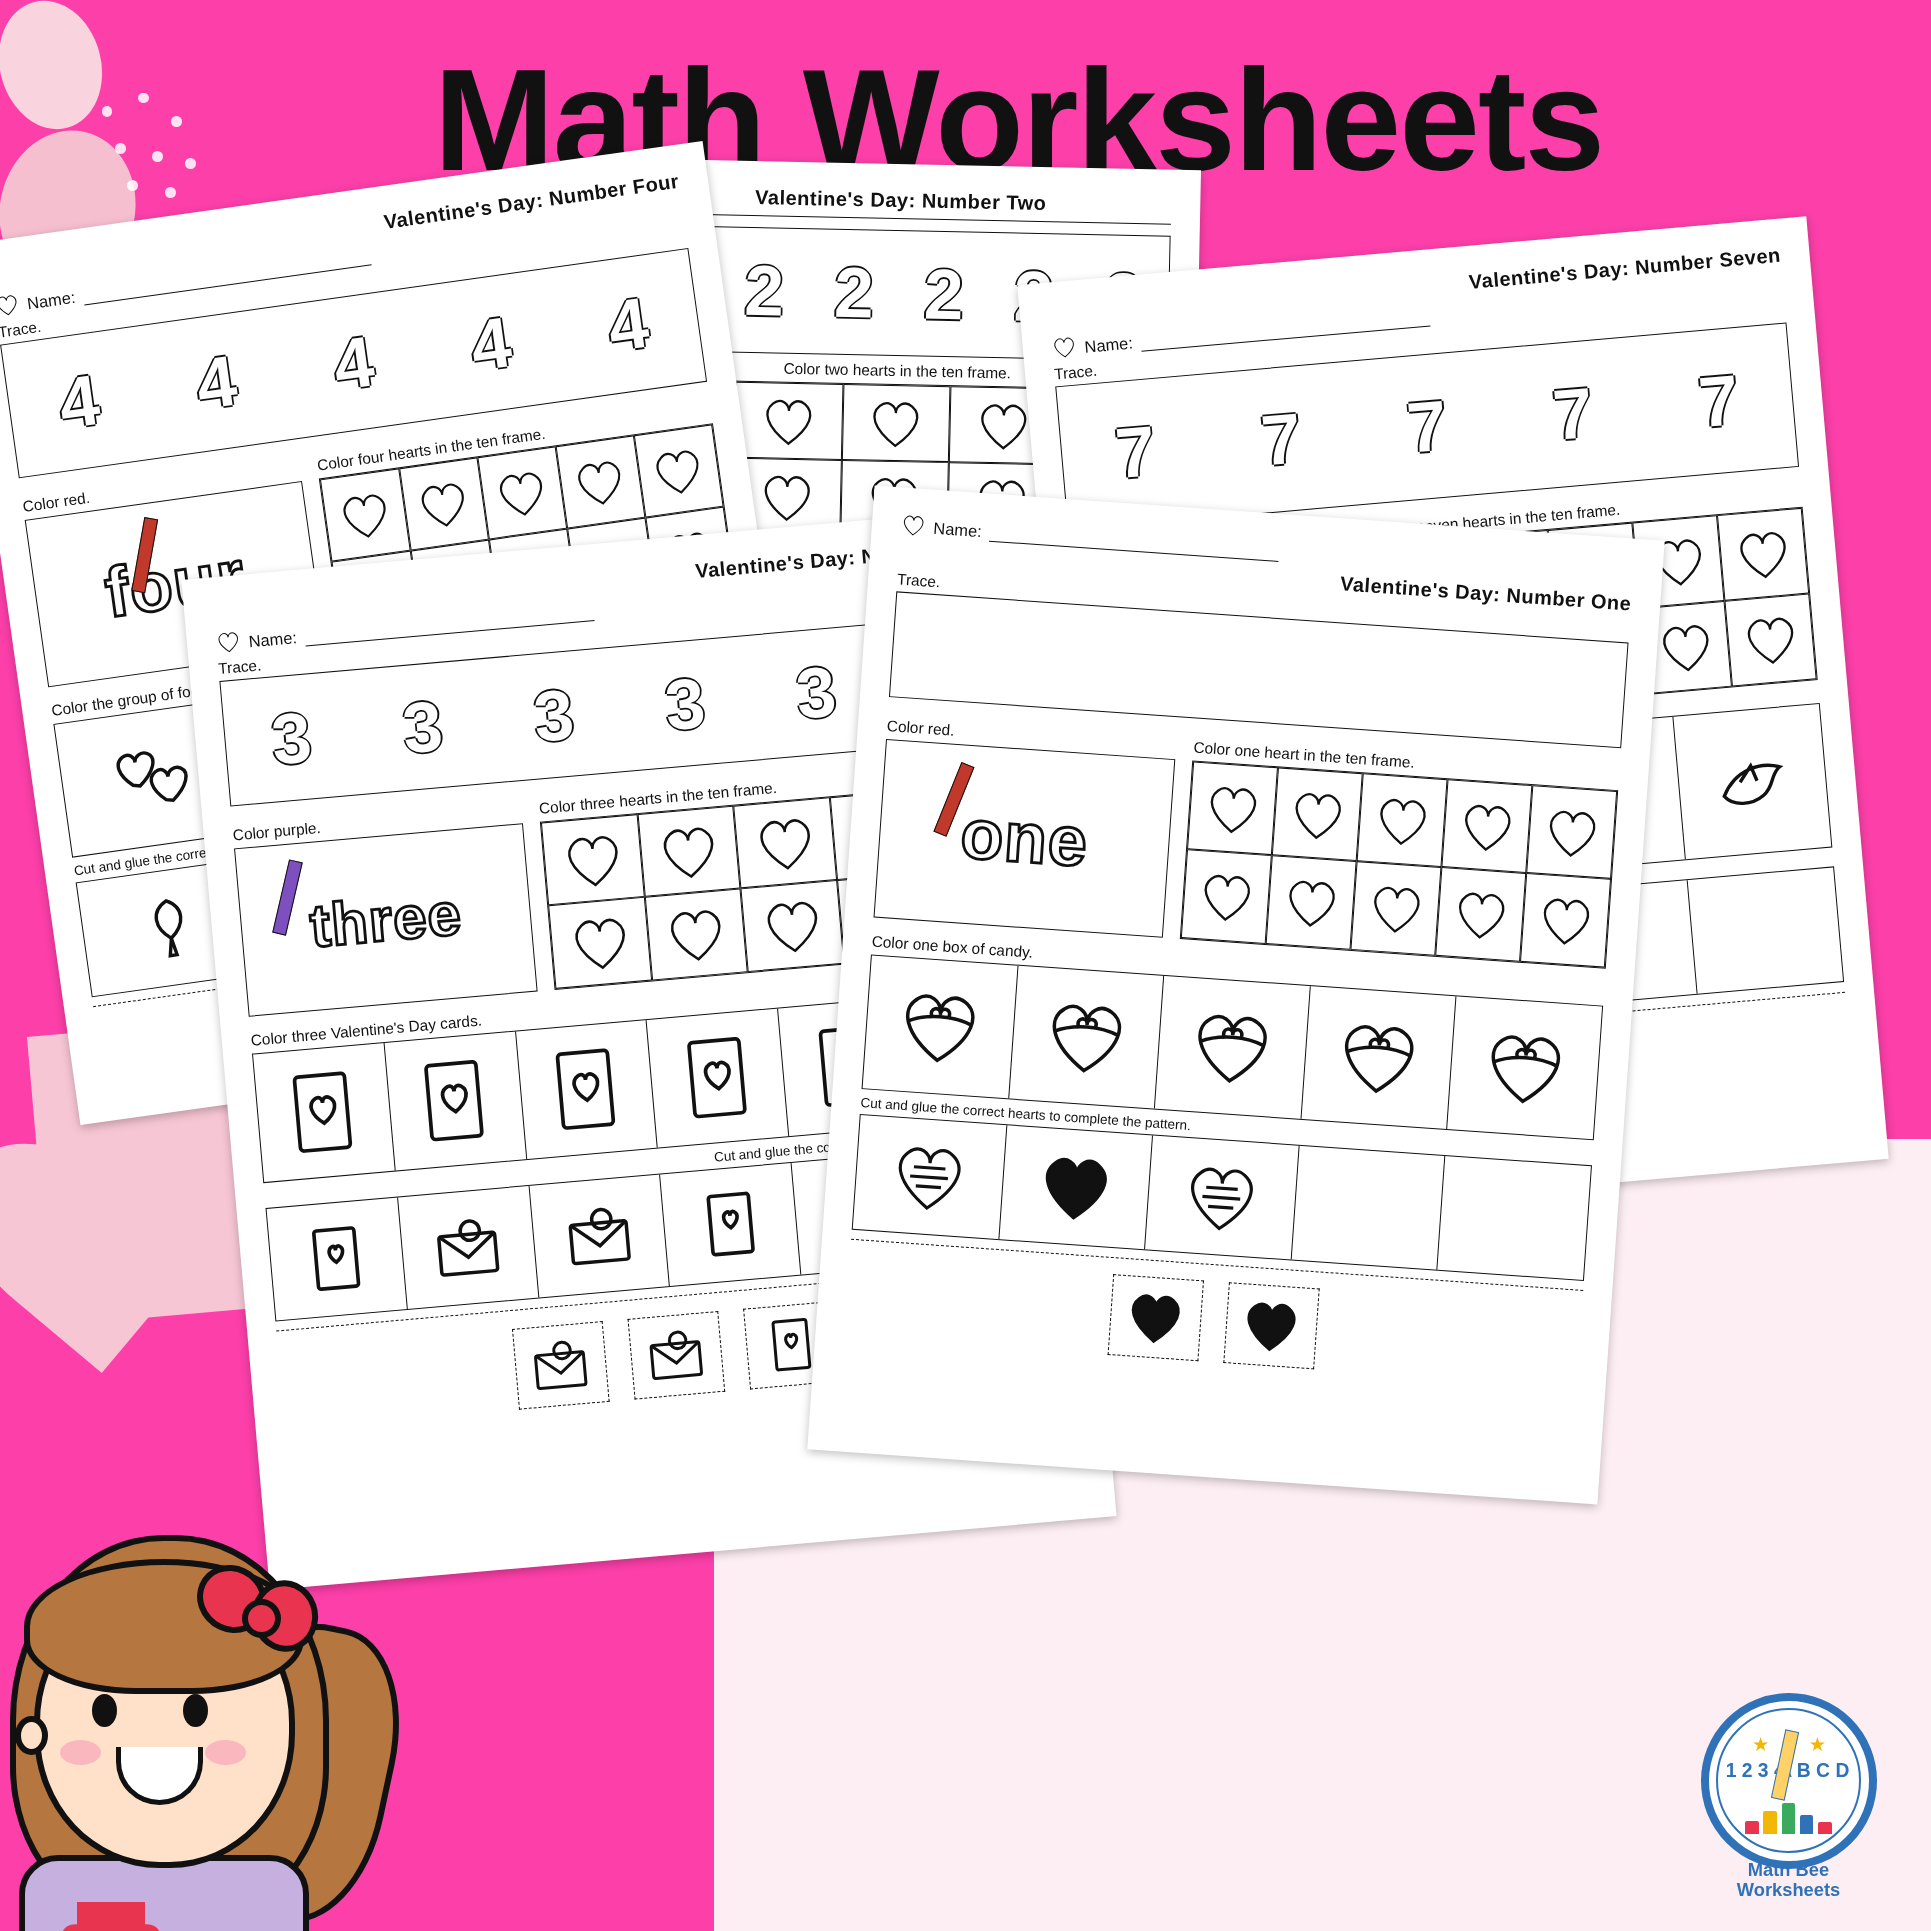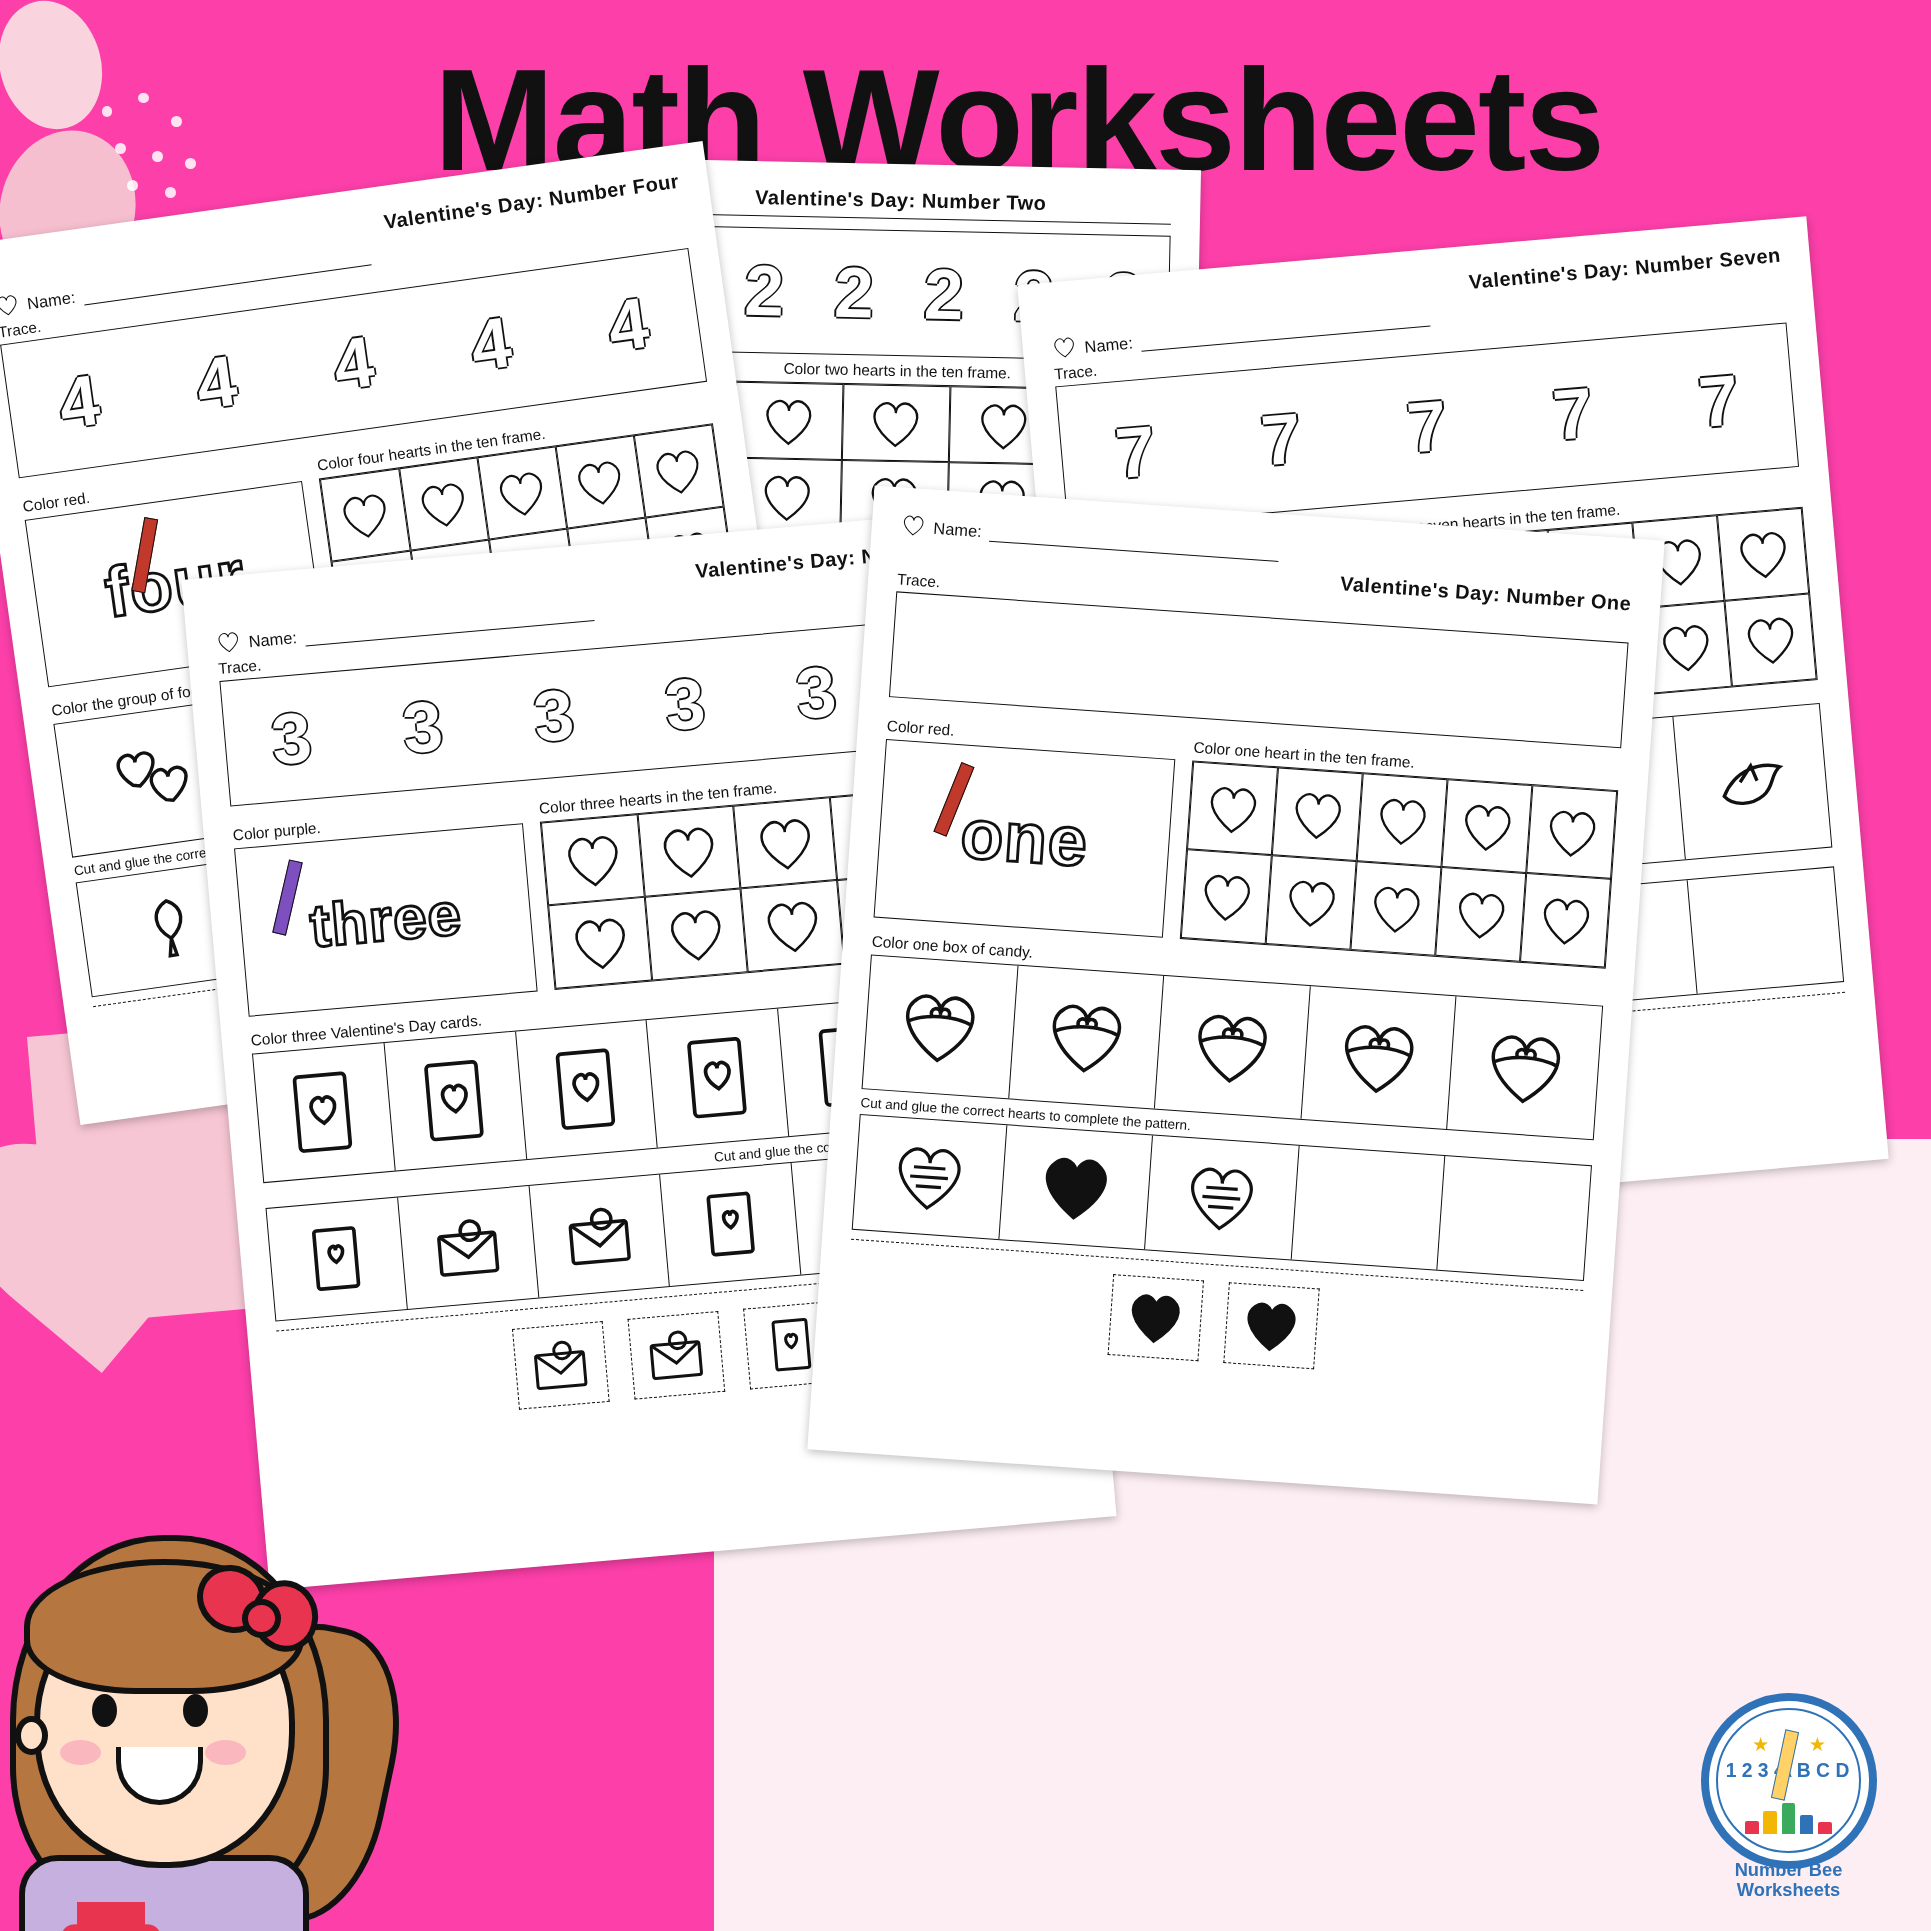--- a/index.html
+++ b/index.html
@@ -1030,17 +1030,17 @@
     <div class="logo-pencil"></div>
     <div class="logo-bars">
       <i style="height:13.5px;background:#e8344e"></i>
       <i style="height:23px;background:#f2b705"></i>
       <i style="height:31px;background:#3aaa5d"></i>
       <i style="height:19.3px;background:#2f72b8"></i>
       <i style="height:11.6px;background:#e8344e"></i>
     </div>
   </div>
   <div class="logo-text">
-    <span>Number Bee</span><br>
+    <span>Math Bee</span><br>
     <span>Worksheets</span>
   </div>
 </div>
 
 
 </body></html>

